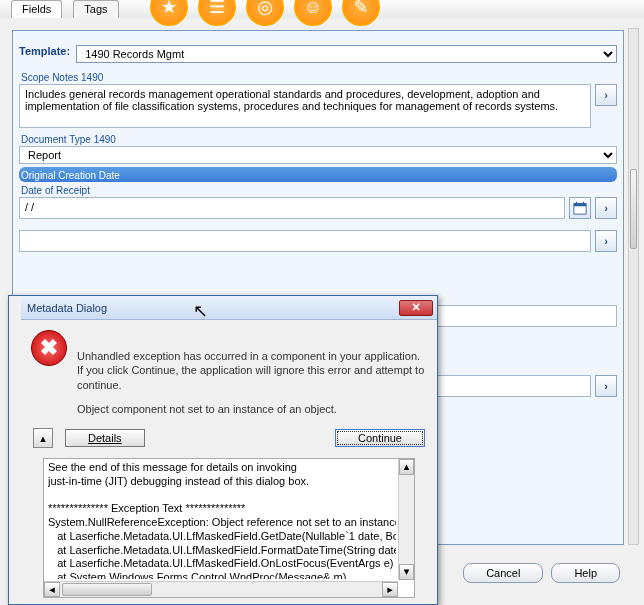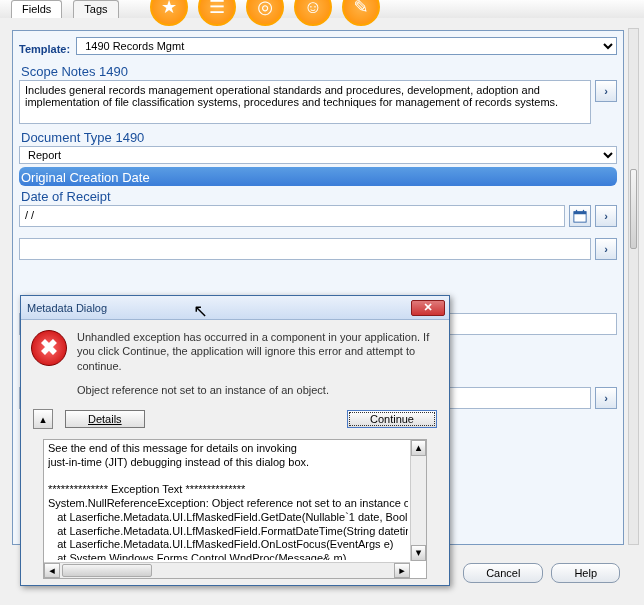--- a/index.html
+++ b/index.html
@@ -6,49 +6,49 @@
   body { margin: 0; background: #f0f0f0; width: 644px; height: 605px; position: relative; overflow: hidden; }
 
   .topbar { height: 18px; background: linear-gradient(#fdfdfd,#e8e8e8); display:flex; }
   .topbar .tab { padding: 2px 10px; border: 1px solid #aaa; border-bottom: none; background: #f5f5f5; margin-left: 11px; border-radius: 3px 3px 0 0; cursor:pointer; }
   .topbar .tab.active { background: #fff; }
 
   .ribbon-icons { position:absolute; left:150px; top:0; display:flex; gap:10px; }
   .ribbon-icons .ric { width:38px; height:38px; border-radius:50%; background: radial-gradient(#ffb347,#ff8c00); border:2px solid #ffa500; margin-top:-12px; display:flex; align-items:center; justify-content:center; color:#fff; font-size:18px; }
 
   .panel { position:absolute; left:12px; right:20px; top:30px; bottom:60px; border:1px solid #7a9ac0; background: #f1f6fc; padding:6px; overflow:hidden;}
-  .template-row { display:flex; align-items:flex-end; margin-bottom:6px; }
+  .template-row { display:flex; align-items:flex-start; margin-bottom:6px;margin-top:8px; }
   .template-row label { font-weight:bold; color:#15428b; margin-right:6px; }
   .template-row select { flex:1; border:1px solid #7a9ac0; background:#fff; padding:1px 4px; }
 
-  .section-header { color:#1a4f9c; padding:3px 2px 1px; font-size:13px; }
+  .section-header { color:#1a4f9c; padding:3px 2px 1px; font-size:10px; }
   .section-header.selected { background:linear-gradient(#5a9de4,#3b7dd8); color:#fff;border-radius:6px; }
 
   .field-row { display:flex; gap:4px; margin-bottom:3px; align-items:stretch; }
   .field-row .input-wrap { flex:1; background:#fff; border:1px solid #a5b8d0; padding:3px 5px; position:relative; }
   .field-row textarea.input-wrap { height:44px; resize:none; font: inherit; }
   .field-row select.input-wrap { padding:1px 4px; }
   .sq-btn { width:22px; height:22px; border:1px solid #8aa5c7; background:linear-gradient(#fff,#dce6f2); display:flex; align-items:center; justify-content:center; cursor:pointer;}
   .sq-btn.arrow::after { content:"›"; font-weight:bold; color:#2a4d7f; }
   .cal-btn svg { width:14px; height:14px; }
 
   .bottom-buttons { position:absolute; right:24px; bottom:22px; display:flex; gap:8px; }
   .btn { border:1px solid #8a9bb0; background:linear-gradient(#fefefe,#e3e8ee); padding:3px 22px; border-radius:8px; cursor:pointer; }
 
   .scroll-track { position:absolute; right:5px; top:28px; bottom:60px; width:11px; background:#e9e9e9; border:1px solid #ccc; }
   .scroll-thumb { position:absolute; left:1px; right:1px; top:140px; height:80px; background:linear-gradient(#f5f5f5,#d0d0d0); border:1px solid #aaa; border-radius:2px; }
 
   
-  .dialog { position:absolute; left:20px; top:295px; width:430px; border:1px solid #3c6aa0; background:#f0f0f0; box-shadow:2px 2px 6px rgba(0,0,0,0.4); }
+  .dialog { position:absolute; left:8px; top:295px; width:430px; border:1px solid #3c6aa0; background:#f0f0f0; box-shadow:2px 2px 6px rgba(0,0,0,0.4);padding-left:12px; }
   .dialog .titlebar { height:24px; background:linear-gradient(#eaf1fb,#cdddf3); display:flex; align-items:center; padding:0 4px; color:#1a3e6e; border-bottom:1px solid #9fb6d4;}
   .dialog .titlebar .title { flex:1; padding-left:2px; }
   .dialog .titlebar .close { width:34px; height:16px; background:linear-gradient(#e07a7a,#c33); border:1px solid #8b1a1a; border-radius:2px; display:flex; align-items:center; justify-content:center; color:#fff; font-weight:bold; cursor:pointer;}
   .dialog .upper { padding:10px 12px 6px 10px; display:flex; gap:10px; }
   .dialog .erricon { width:36px; height:36px; border-radius:50%; background:radial-gradient(#ff6b6b,#c20000); display:flex; align-items:center; justify-content:center; color:#fff; font-size:22px; font-weight:bold; flex-shrink:0; border:1px solid #800000;}
-  .dialog .msg { color:#333; line-height:1.3; }
+  .dialog .msg { color:#333; line-height:1.3;margin-top:19px; }
   .dialog .btnrow { display:flex; gap:8px; padding:6px 12px 10px; align-items:center; }
   .dialog .btnrow .spacer { flex:1; }
   .dialog .dbtn { border:1px solid #777; background:linear-gradient(#fefefe,#e0e0e0); padding:2px 22px; cursor:pointer; text-decoration:underline; }
   .dialog .dbtn.continue { text-decoration:none; border:1px solid #4a79c4; outline:1px dotted #333; outline-offset:-3px;}
   .details-arrow { border:1px solid #888; background:linear-gradient(#fff,#ddd); width:20px; height:20px; display:flex; align-items:center; justify-content:center; margin-right:4px; cursor:pointer;}
   .dialog .trace-area { margin:0 22px 6px; border:1px solid #aaa; background:#fff; height:140px; position:relative; }
   .dialog .trace-text { position:absolute; left:4px; right:18px; top:2px; bottom:18px; overflow:hidden; white-space:pre; font-size:11px; line-height:1.25; }
   .dialog .trace-vscroll { position:absolute; right:0; top:0; bottom:17px; width:16px; background:#eee; border-left:1px solid #ccc;}
   .dialog .trace-vscroll .up,.dialog .trace-vscroll .dn{height:16px;background:linear-gradient(#fff,#d5d5d5);border:1px solid #aaa;text-align:center;line-height:12px;cursor:pointer;}
   .dialog .trace-vscroll .dn{position:absolute;bottom:0;left:0;right:0;}
@@ -139,21 +139,21 @@
     <div class="title">Metadata Dialog</div>
     <div class="close">
       <span>✕</span>
     </div>
   </div>
   <div class="upper">
     <div class="erricon">✖</div>
     <div class="msg">
       <div>Unhandled exception has occurred in a component in your application. If you click Continue, the application will ignore this error and attempt to continue.</div>
       <div style="height:10px"></div>
-      <div>Object reference not set to an instance of an object.</div>
+      <div>Object component not set to an instance of an object.</div>
     </div>
   </div>
   <div class="btnrow">
     <div class="details-arrow">
       <span>▴</span>
     </div>
     <div class="dbtn">Details</div>
     <div class="spacer"></div>
     <div class="dbtn continue">Continue</div>
   </div>

